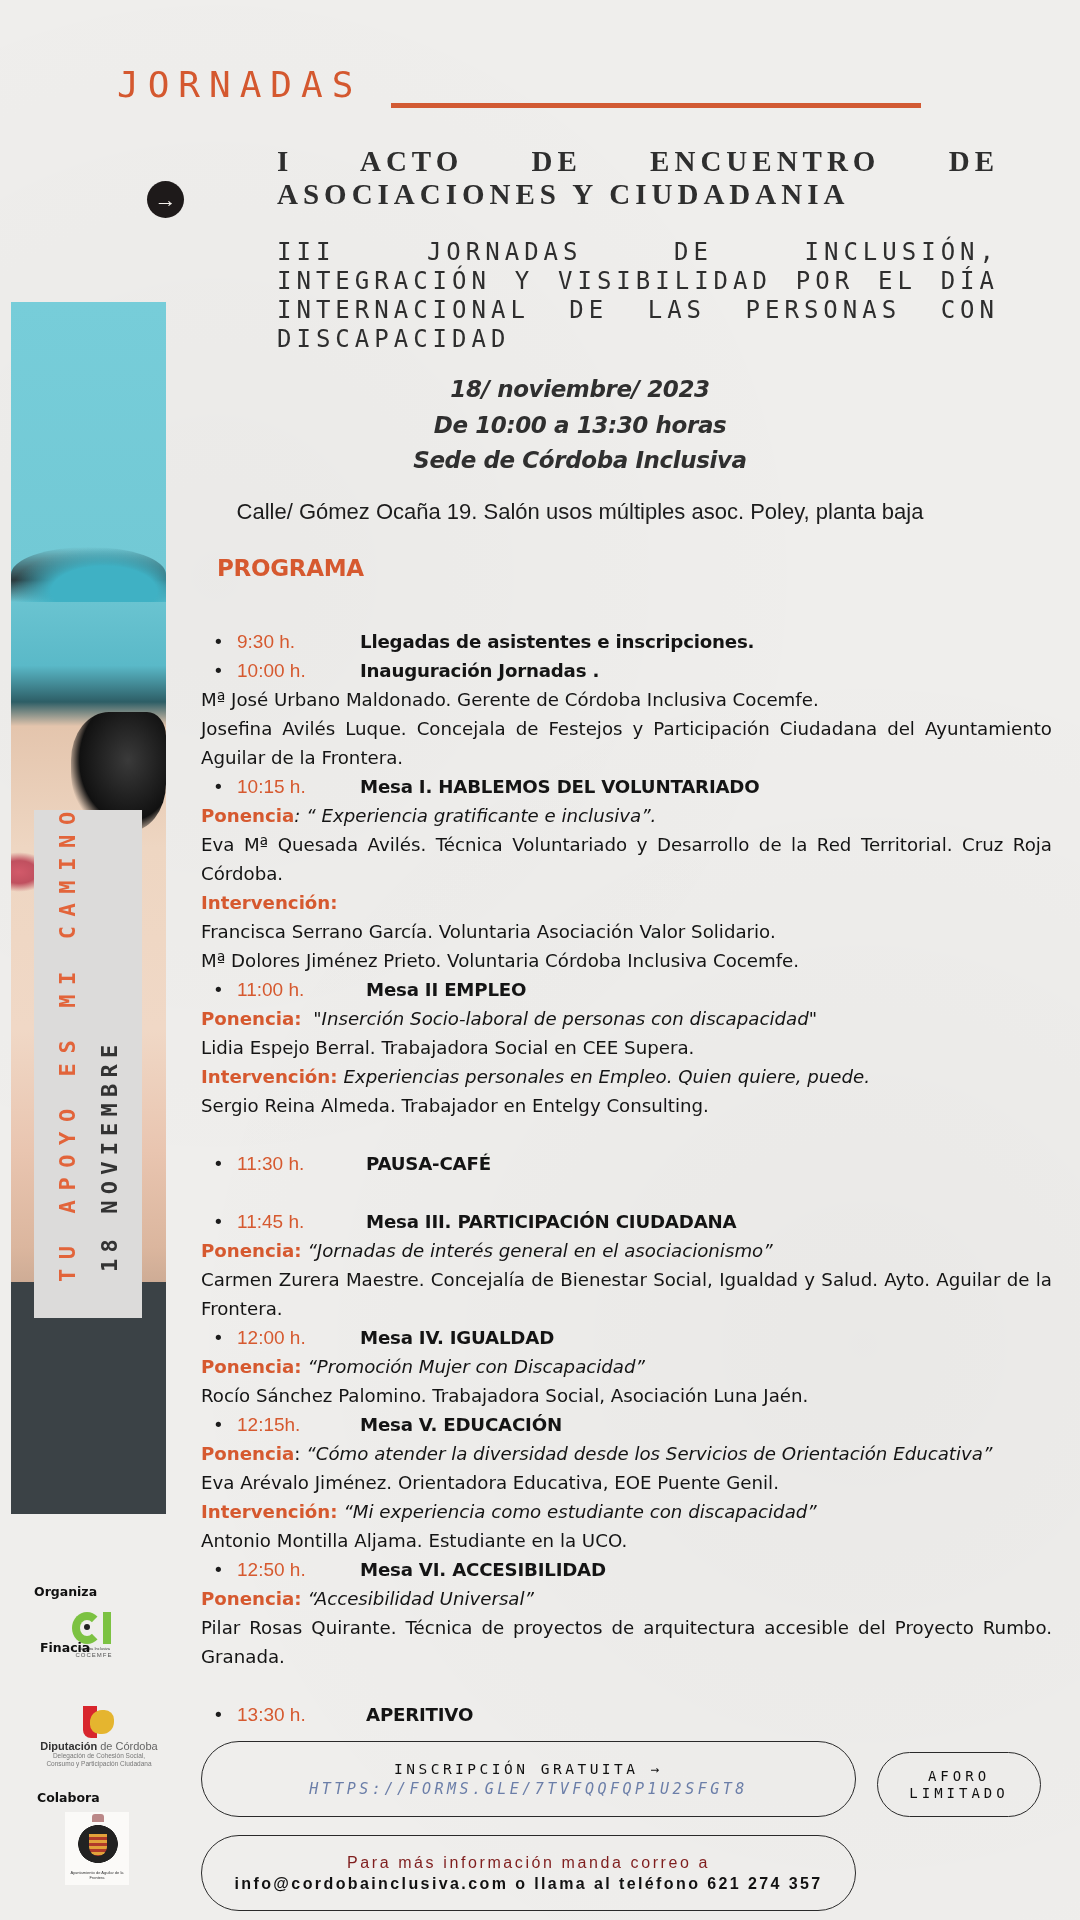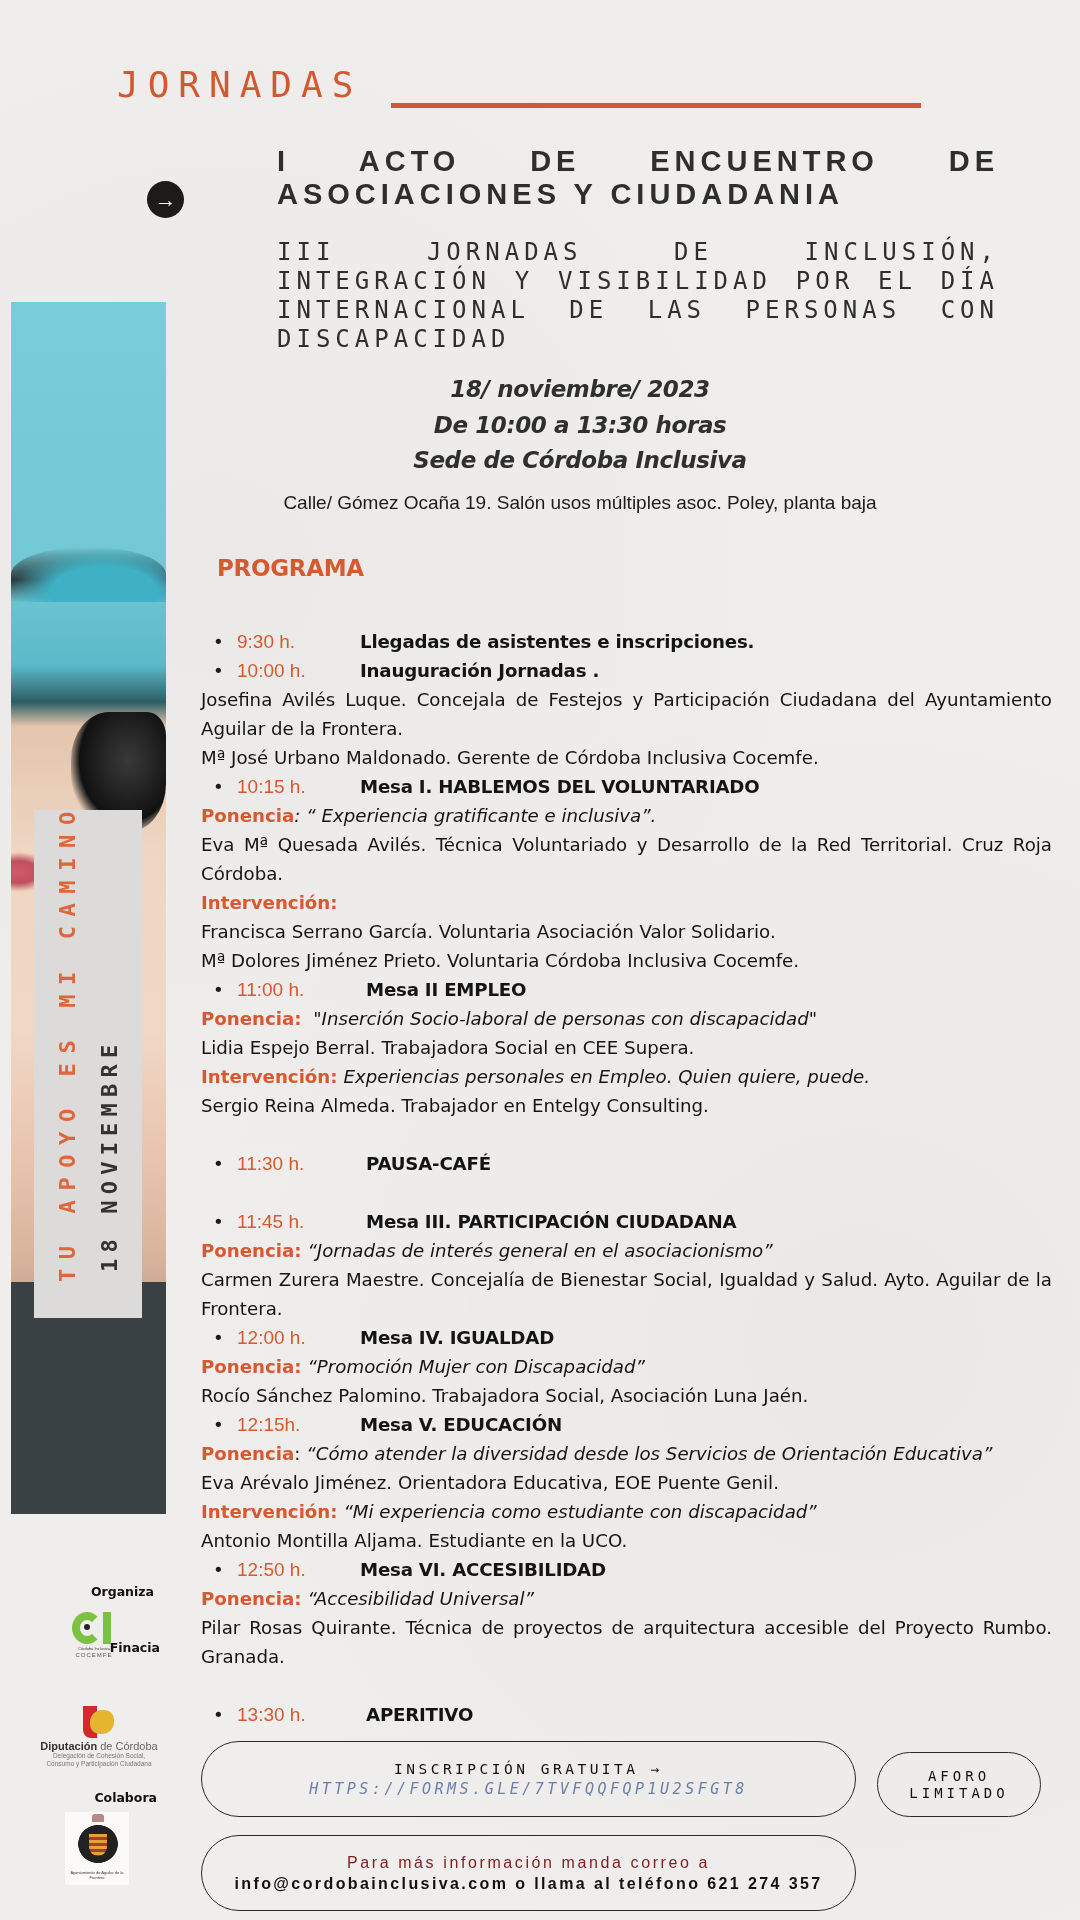--- a/index.html
+++ b/index.html
@@ -24,40 +24,40 @@
     font-weight: normal;
   }
   .orange-rule { left: 391px; top: 103px; width: 530px; height: 5px; background: #d25a33; }
   .arrow-circle {
     left: 147px; top: 181px; width: 37px; height: 37px; border-radius: 50%;
     background: #1e1a1a; color: #f4f1ec; display: flex; align-items: center; justify-content: center;
     font-size: 22px; line-height: 1;
   }
   .title-main {
     left: 277px; top: 145px; width: 722px;
-    font-family: Liberation Sans, sans-serif; font-weight: bold;
+    font-family: Liberation Serif, serif; font-weight: bold;
     font-size: 29px; line-height: 33px; letter-spacing: 5px; color: #2e2e2e;
     text-align: justify; text-align-last: left;
   }
   .title-sub {
     left: 277px; top: 238px; width: 722px;
     font-family: "DejaVu Sans Mono", monospace;
     font-size: 24px; line-height: 29px; letter-spacing: 5px; color: #2e2e2e;
     text-align: justify; text-align-last: left;
   }
   .date-block {
     left: 200px; top: 372px; width: 760px; text-align: center;
     font-family: "DejaVu Sans", sans-serif;
   }
   .date-line {
     font-style: italic; font-weight: bold; font-size: 23px; line-height: 35.5px; color: #2f2f2f;
     letter-spacing: -0.4px;
   }
   .address {
-    margin-top: 13px; font-size: 19px; color: #1c1c1c; font-family: "Liberation Sans", sans-serif;
+    margin-top: 20px; font-size: 22px; color: #1c1c1c; font-family: "Liberation Sans", sans-serif;
   }
 
   
   .photo {
     left: 11px; top: 302px; width: 155px; height: 1212px; overflow: hidden;
     background: linear-gradient(to bottom,
       #77cdd9 0%, #72c9d5 22%, #5ab9c8 30%, #2d5e66 33%, #e4c5ad 35%,
       #eed6c2 45%, #f0d8c6 60%, #e9c5b0 70%, #dbb69e 78%, #c9a892 82%,
       #3e4448 86%, #3a4045 100%);
   }
@@ -109,21 +109,21 @@
   .prog .time { display: inline-block; width: 123px; color: #d6592f; font-family: "Liberation Sans", sans-serif; font-size: 19px; }
   .prog .time.wide { width: 129px; }
   .prog .ttl { font-weight: bold; letter-spacing: -0.2px; }
   .prog .lab { color: #d6592f; font-weight: bold; }
   .prog .it { font-style: italic; }
   .prog .gap { height: 29px; }
 
   
   .sponsor-label {
     font-family: "DejaVu Sans", sans-serif; font-weight: bold; font-size: 12.5px; color: #111;
-    text-align: right; width: 120px;
+    text-align: left; width: 120px;
   }
   .logo-ci {
     left: 70px; top: 1610px; width: 48px; height: 46px;
   }
   .ci-c {
     position: absolute; left: 2px; top: 2px; width: 30px; height: 32px;
     border: 8px solid #7cc242; border-right-color: transparent; border-radius: 50%;
   }
   .ci-dot { position: absolute; left: 14px; top: 14px; width: 6px; height: 6px; background: #222; border-radius: 50%; }
   .ci-i { position: absolute; left: 33px; top: 2px; width: 8px; height: 32px; background: #7cc242; }
@@ -198,22 +198,22 @@
 
 <div class="abs prog">
 
   <div class="row bullet-row">
     <span class="time">9:30 h.</span><span class="ttl">Llegadas de asistentes e inscripciones.</span>
   </div>
 
   <div class="row bullet-row">
     <span class="time">10:00 h.</span><span class="ttl">Inauguración Jornadas .</span>
   </div>
+  <div class="row">Mª José Urbano Maldonado. Gerente de Córdoba Inclusiva Cocemfe.</div>
   <div class="row justify">Josefina Avilés Luque. Concejala de Festejos y Participación Ciudadana del Ayuntamiento Aguilar de la Frontera.</div>
-  <div class="row">Mª José Urbano Maldonado. Gerente de Córdoba Inclusiva Cocemfe.</div>
 
   <div class="row bullet-row">
     <span class="time">10:15 h.</span><span class="ttl">Mesa I. HABLEMOS DEL VOLUNTARIADO</span>
   </div>
   <div class="row">
     <span class="lab">Ponencia</span><span class="it">: “ Experiencia gratificante e inclusiva”.</span>
   </div>
   <div class="row justify">Eva Mª Quesada Avilés. Técnica Voluntariado y Desarrollo de la Red Territorial. Cruz Roja Córdoba.</div>
   <div class="row">
     <span class="lab">Intervención:</span>

